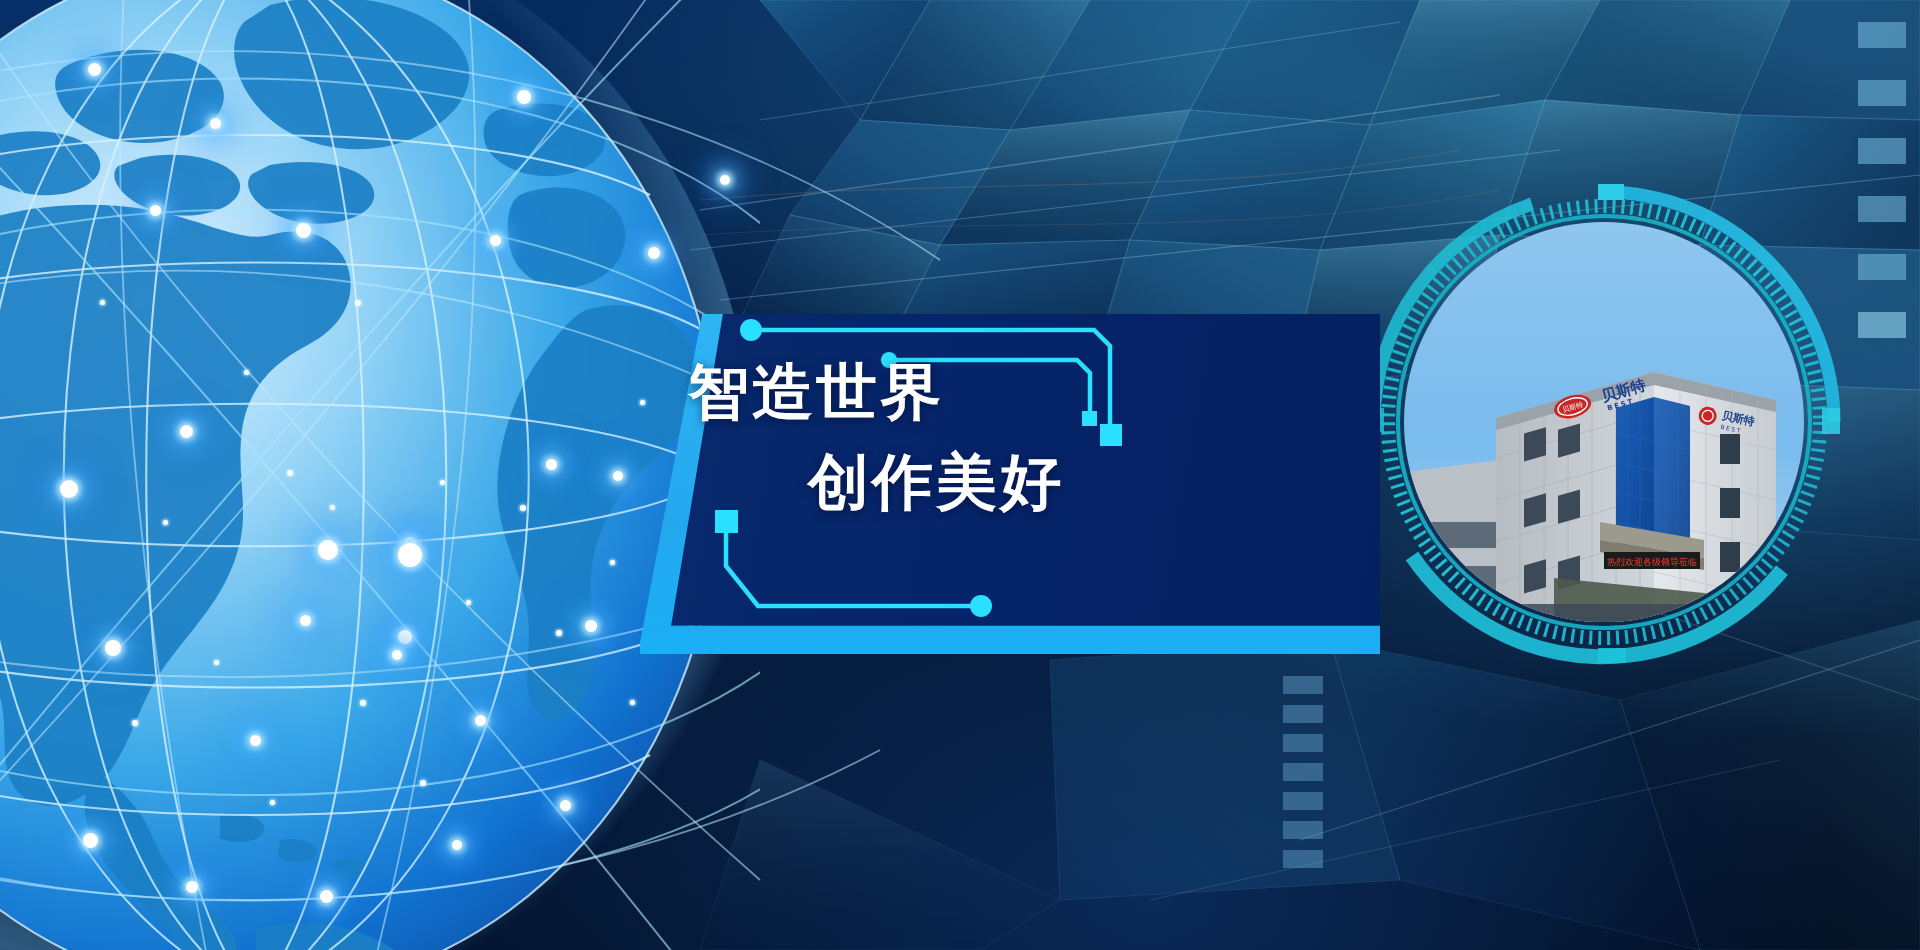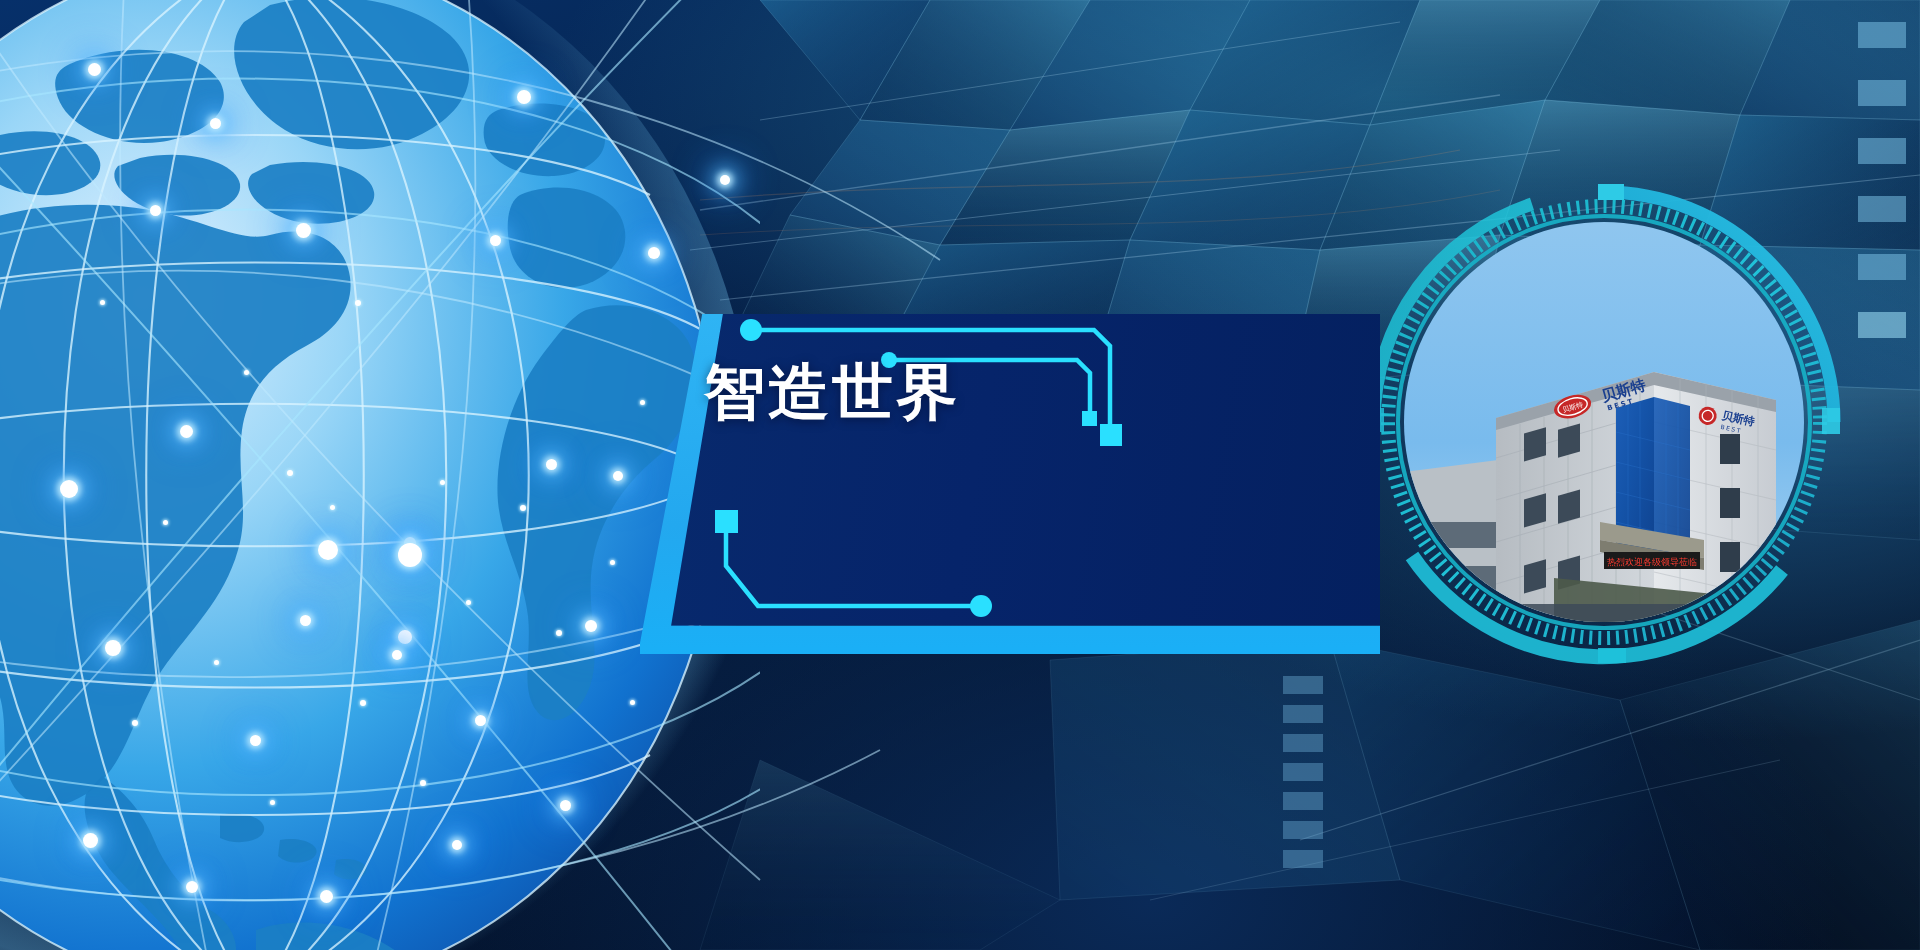--- a/index.html
+++ b/index.html
@@ -56,21 +56,21 @@
   .panel{position:absolute;left:640px;top:314px;width:740px;height:352px;}
   .panel .body{position:absolute;inset:0;background:linear-gradient(100deg,#082a6d 0%,#06246a 45%,#04205f 100%);
     clip-path:polygon(8.4% 0%, 100% 0%, 100% 88.6%, 1.5% 88.6%);}
   .panel .edge{position:absolute;inset:0;
     background:linear-gradient(180deg,#2fb4f4 0%,#23a8ef 60%,#19b0f7 100%);
     clip-path:polygon(8.4% 0%, 11.2% 0%, 4.2% 88.6%, 100% 88.6%, 100% 96.6%, 0% 96.6%, 0% 93.5%);}
   .panel .circuit{position:absolute;left:0;top:0;width:100%;height:100%;overflow:visible;}
 
   .panel-text{position:absolute;left:640px;top:314px;width:740px;height:352px;}
   .title-l1,.title-l2{position:absolute;color:#fff;font-weight:700;letter-spacing:.05em;
-    text-shadow:0 2px 10px rgba(0,10,40,.55);white-space:nowrap;margin-left:16px;}
+    text-shadow:0 2px 10px rgba(0,10,40,.55);white-space:nowrap;}
   .title-l1{left:48px;top:48px;font-size:61px;line-height:1;}
   .title-l2{left:168px;top:138px;font-size:61px;line-height:1;}
   .subtitle{position:absolute;left:48px;top:246px;color:#fff;font-size:25px;font-weight:700;
     letter-spacing:.055em;white-space:nowrap;text-shadow:0 1px 6px rgba(0,10,40,.5);}
 
   
   .dash-col2{position:absolute;left:1283px;top:676px;display:flex;flex-direction:column;gap:11px;}
   .dash-col2 .dash{width:40px;height:18px;background:rgba(110,175,215,.42);}
 </style>
 </head>
@@ -445,20 +445,21 @@
         <circle cx="341" cy="292" r="11"></circle>
         <rect x="460" y="110" width="22" height="22"></rect>
         <rect x="442" y="97" width="15" height="15"></rect>
         <rect x="75" y="196" width="23" height="23"></rect>
       </g>
     </svg>
   </div>
 
   <div class="panel-text">
     <div class="title-l1">智造世界</div>
+    <div class="title-l2">创作美好</div>
   </div>
 
   <div class="dash-col" style="left:1858px;top:22px;gap:32px;">
     <div class="dash" style="width:48px;height:26px;"></div>
     <div class="dash" style="width:48px;height:26px;"></div>
     <div class="dash" style="width:48px;height:26px;"></div>
     <div class="dash" style="width:48px;height:26px;"></div>
     <div class="dash" style="width:48px;height:26px;"></div>
     <div class="dash" style="width:48px;height:26px;background:rgba(150,215,240,.6);"></div>
   </div>

